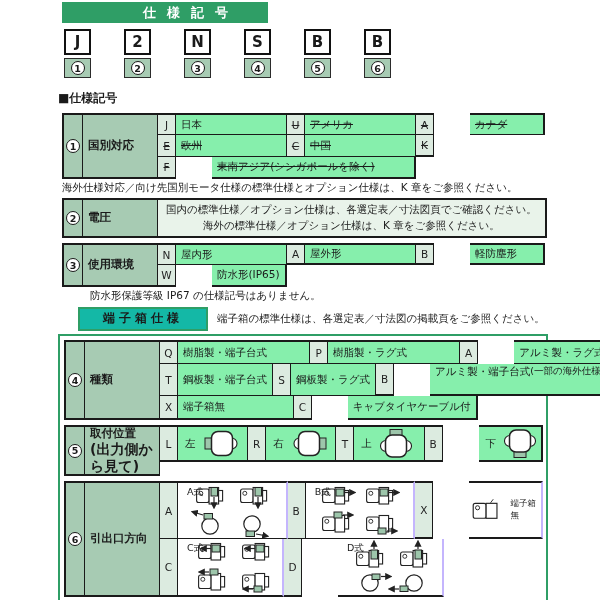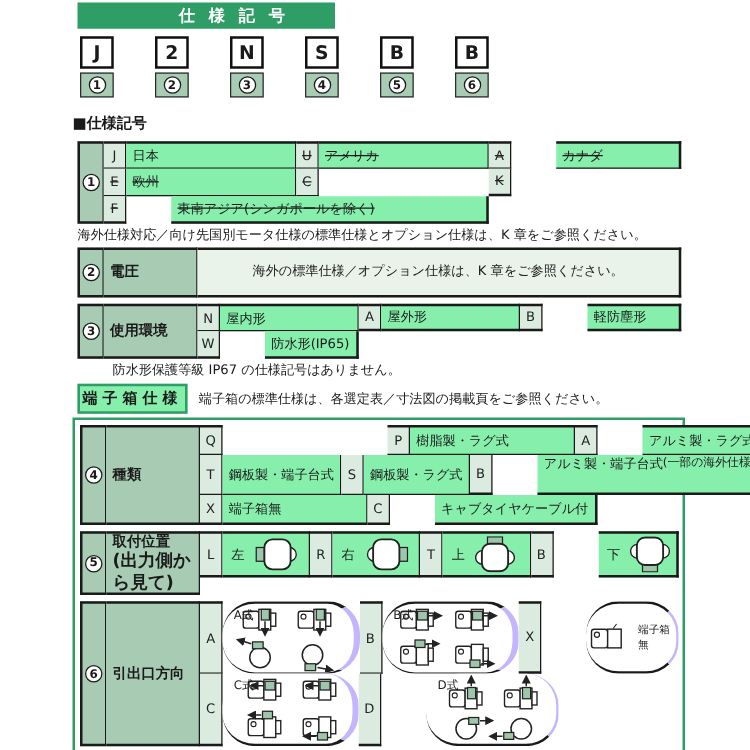--- a/index.html
+++ b/index.html
@@ -49,37 +49,37 @@
   .t1 .srow { height:22px; }
   .t2 .srow { height:40px; }
   .pale { background:#e9f3ea; display:flex; flex-direction:column; justify-content:center;
           line-height:1.5; padding:2px 8px; border-right-width:2px; }
   .t3 .srow { height:22px; }
   .note { margin:2px 0 0 4px; font-size:10.5px; }
   .note2 { margin:2px 0 0 4px; font-size:10.5px;padding-left:28px; }
 
   
   .termhdr { display:flex; align-items:center; gap:9px; margin:4px 0 0 4px; }
-  .thbox { border:2px solid #2f9e66; background:#86efac; padding:1px 2px 2px;
-           font-weight:bold; font-size:12px; letter-spacing:4px; }
+  .thbox { border:2px solid #2f9e66; background:#14b8a6; padding:1px 23px 2px;
+           font-weight:bold; font-size:12px; letter-spacing:4px;margin-left:16px; }
   .thnote { font-size:10.5px; }
   .greenwrap { width:490px; border:2.5px solid #2f9e66; margin-top:3px; padding:4px 3px 5px;
                display:flex; flex-direction:column; gap:5px; }
   .greenwrap .tbl { width:479px; margin-left:1px; }
 
   .t4 .s1 { height:24px; } .t4 .s2 { height:32px; } .t4 .s3 { height:24px; }
   .two-line { flex-direction:row; align-items:flex-start; justify-content:center; line-height:1.25; }
   .two-line .l2 { font-size:9.5px; }
 
   .t5 .srow { height:37px; }
   .t5 .nc { gap:8px; padding-left:7px; }
 
   .t6 .srow { height:58px; }
-  .dc { flex:1; background:#fff; border-right:5px solid #c4b5fd; border-bottom:1px solid #1a1a1a;
-        position:relative; display:flex; align-items:center; justify-content:center; overflow:hidden;border-radius:26px; }
+  .dc { flex:1; background:#fff; border-right:2px solid #c4b5fd; border-bottom:1px solid #1a1a1a;
+        position:relative; display:flex; align-items:center; justify-content:center; overflow:hidden; }
   .typelabel { position:absolute; top:3px; left:9px; font-size:9.5px; color:#1a1a1a; }
   .xcell { gap:7px; font-size:9px; }
   .xcell .xtext { font-size:8.5px; }
 
   .tb { fill:#9dc6ab; stroke:#222; stroke-width:1; }
   .ar { stroke:#222; stroke-width:1.2; fill:none; }
   svg { display:block; }
 </style>
 </head>
 <body>
@@ -132,20 +132,23 @@
         <span class="circ">6</span>
       </div>
   </div>
 
   <div class="heading">■仕様記号</div>
 
   <div class="tbl t1" style="margin-top:6px;">
     <div class="ncell">
         <span class="circ">1</span>
       </div>
+    <div class="lcell">
+        <span>国別対応</span>
+      </div>
     <div class="rpart">
       <div class="srow top">
         <div class="pair p1">
             <div class="lc">J</div>
             <div class="nc">日本</div>
           </div>
         <div class="pair p1">
             <div class="lc struck">U</div>
             <div class="nc struck">アメリカ</div>
           </div>
@@ -154,20 +157,21 @@
             <div class="nc struck edge">カナダ</div>
           </div>
       </div>
       <div class="srow">
         <div class="pair p1">
             <div class="lc struck">E</div>
             <div class="nc struck">欧州</div>
           </div>
         <div class="pair p1">
             <div class="lc struck">C</div>
+            <div class="nc struck">中国</div>
           </div>
         <div class="pair p1">
             <div class="lc struck ob">K</div>
           </div>
       </div>
       <div class="srow bot">
         <div class="pair p2">
             <div class="lc struck">F</div>
             <div class="nc struck edge">東南アジア(シンガポールを除く)</div>
           </div>
@@ -180,20 +184,21 @@
   <div class="tbl t2" style="margin-top:3px;">
     <div class="ncell">
         <span class="circ">2</span>
       </div>
     <div class="lcell">
         <span>電圧</span>
       </div>
     <div class="rpart">
       <div class="srow top bot">
         <div class="nc pale">
+          <div>国内の標準仕様／オプション仕様は、各選定表／寸法図頁でご確認ください。</div>
           <div>海外の標準仕様／オプション仕様は、K 章をご参照ください。</div>
         </div>
       </div>
     </div>
   </div>
 
   <div class="tbl t3" style="margin-top:5px;">
     <div class="ncell">
         <span class="circ">3</span>
       </div>
@@ -237,20 +242,21 @@
       <div class="ncell">
           <span class="circ">4</span>
         </div>
       <div class="lcell">
           <span>種類</span>
         </div>
       <div class="rpart">
         <div class="srow top s1">
           <div class="pair p1">
               <div class="lc">Q</div>
+              <div class="nc">樹脂製・端子台式</div>
             </div>
           <div class="pair p1">
               <div class="lc">P</div>
               <div class="nc">樹脂製・ラグ式</div>
             </div>
           <div class="pair p1">
               <div class="lc">A</div>
               <div class="nc edge">アルミ製・ラグ式</div>
             </div>
         </div>

